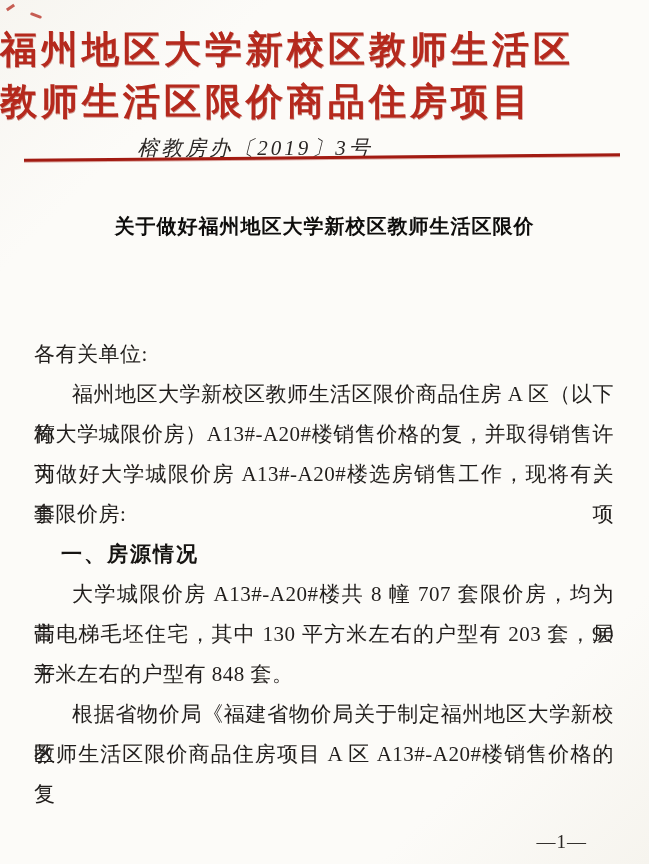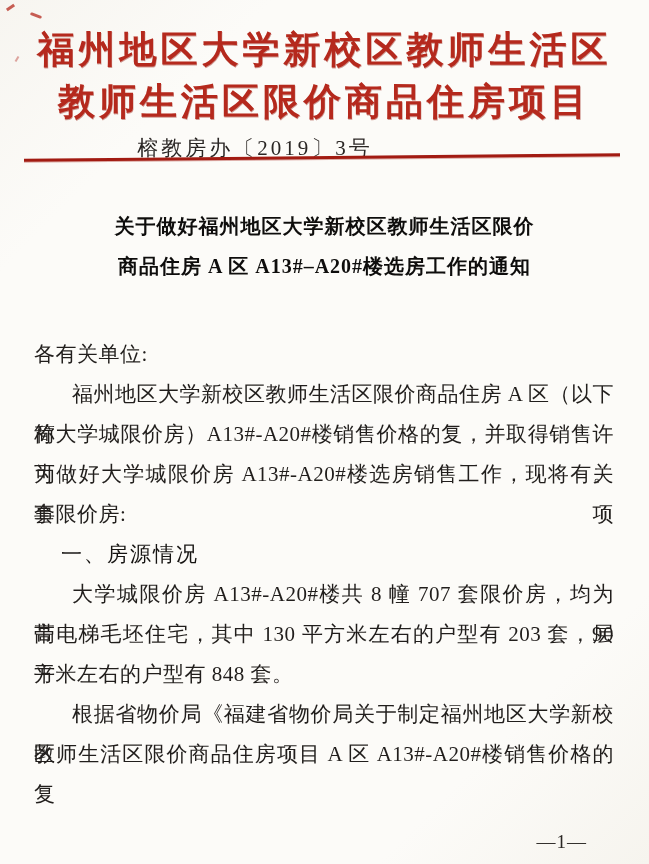--- a/index.html
+++ b/index.html
@@ -17,37 +17,37 @@
   }
   
   .artifact { position: absolute; background: #b5291d; opacity: .75; }
   .artifact.a1 { left: 6px; top: 6px; width: 9px; height: 3px; transform: rotate(-35deg); }
   .artifact.a2 { left: 30px; top: 14px; width: 12px; height: 3px; transform: rotate(20deg); border-radius: 2px; }
   .artifact.a3 { left: 14px; top: 58px; width: 6px; height: 2px; transform: rotate(-60deg); opacity: .4;}
 
   .org-header {
     position: absolute;
     top: 24px; left: 0; right: 0;
-    text-align: center;
     color: #b5291d;
     font-weight: bold;
     font-size: 37px;
     line-height: 52px;
     letter-spacing: 4px;
     text-shadow: 0.6px 0.6px 0 rgba(150, 30, 20, 0.45);
   }
   .doc-number {
     position: absolute;
     top: 134px;
     left: 0;
     width: 510px;         
     text-align: center;
     font-size: 21px;
     letter-spacing: 3px;
     color: #2a2624;
+    font-style: italic;
   }
   .red-rule {
     position: absolute;
     top: 156px;
     left: 24px;
     width: 596px;
     height: 3px;
     background: #a21b12;
     transform: rotate(-0.55deg);
     box-shadow: 0 1px 0 rgba(162,27,18,.35);
@@ -78,21 +78,21 @@
     font-family: Liberation Serif, serif;
   }
   .line.justify {
     white-space: normal;
     text-align: justify;
     text-align-last: justify;
   }
   .line.indent { text-indent: 38px; }
   .line.heading {
     font-family: "Liberation Sans", "DejaVu Sans", sans-serif;
-    font-weight: normal;
+    font-weight: bold;
     letter-spacing: 2px;
     text-indent: 27px;
     color: #161412;
   }
   .page-number {
     position: absolute;
     top: 831px;
     right: 62px;
     font-size: 19px;
     color: #2a2724;
@@ -112,21 +112,20 @@
     <div>福州地区大学新校区教师生活区</div>
     <div>教师生活区限价商品住房项目</div>
   </div>
 
   <div class="doc-number">榕教房办〔2019〕3号</div>
 
   <div class="red-rule"></div>
 
   <div class="doc-title">
     <div>关于做好福州地区大学新校区教师生活区限价</div>
-    <div>商品住房 A 区 A13#–A20#楼选房工作的通知</div>
   </div>
 
   <div class="body-text">
     <div class="line">各有关单位:</div>
     <div class="line indent justify">福州地区大学新校区教师生活区限价商品住房 A 区（以下简</div>
     <div class="line justify">称大学城限价房）A13#-A20#楼销售价格的复，并取得销售许可。</div>
     <div class="line justify">为做好大学城限价房 A13#-A20#楼选房销售工作，现将有关事项</div>
     <div class="line">套限价房:</div>
     <div class="line heading">一、房源情况</div>
     <div class="line indent justify">大学城限价房 A13#-A20#楼共 8 幢 707 套限价房，均为高层</div>

